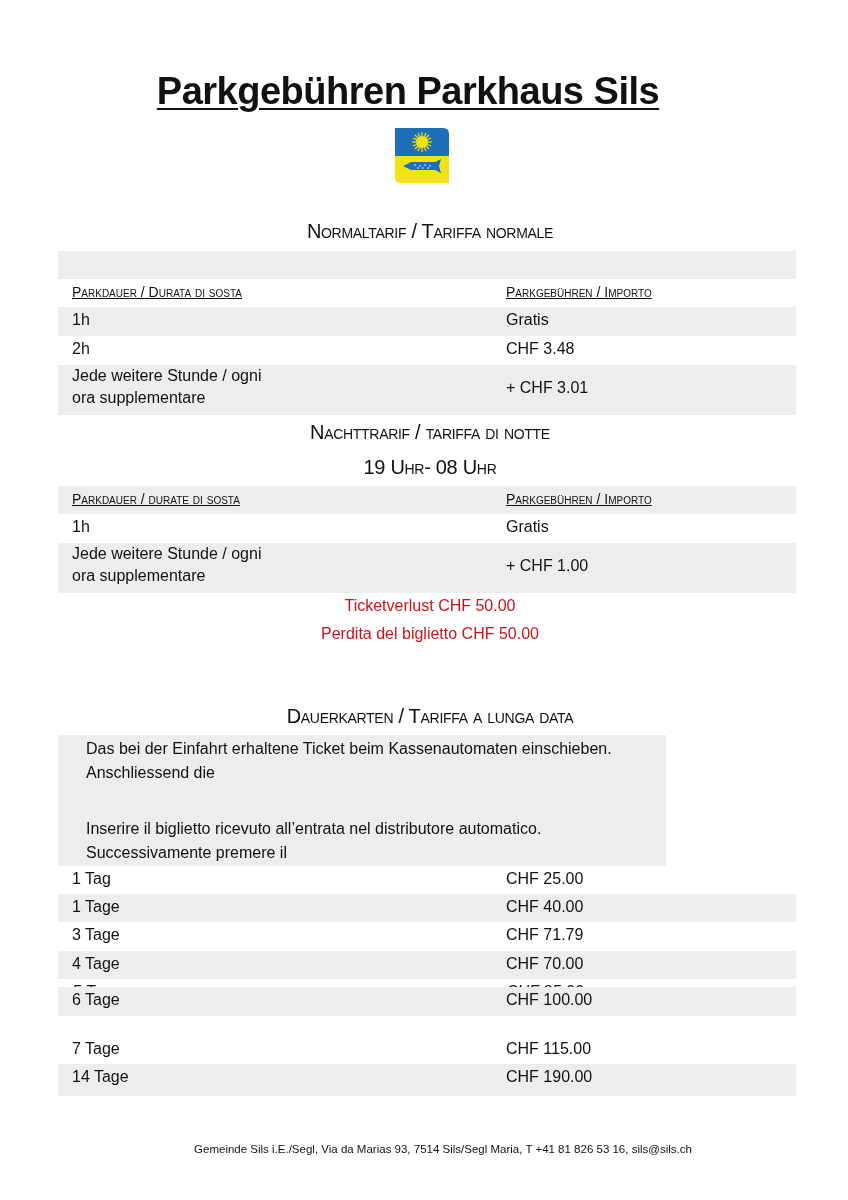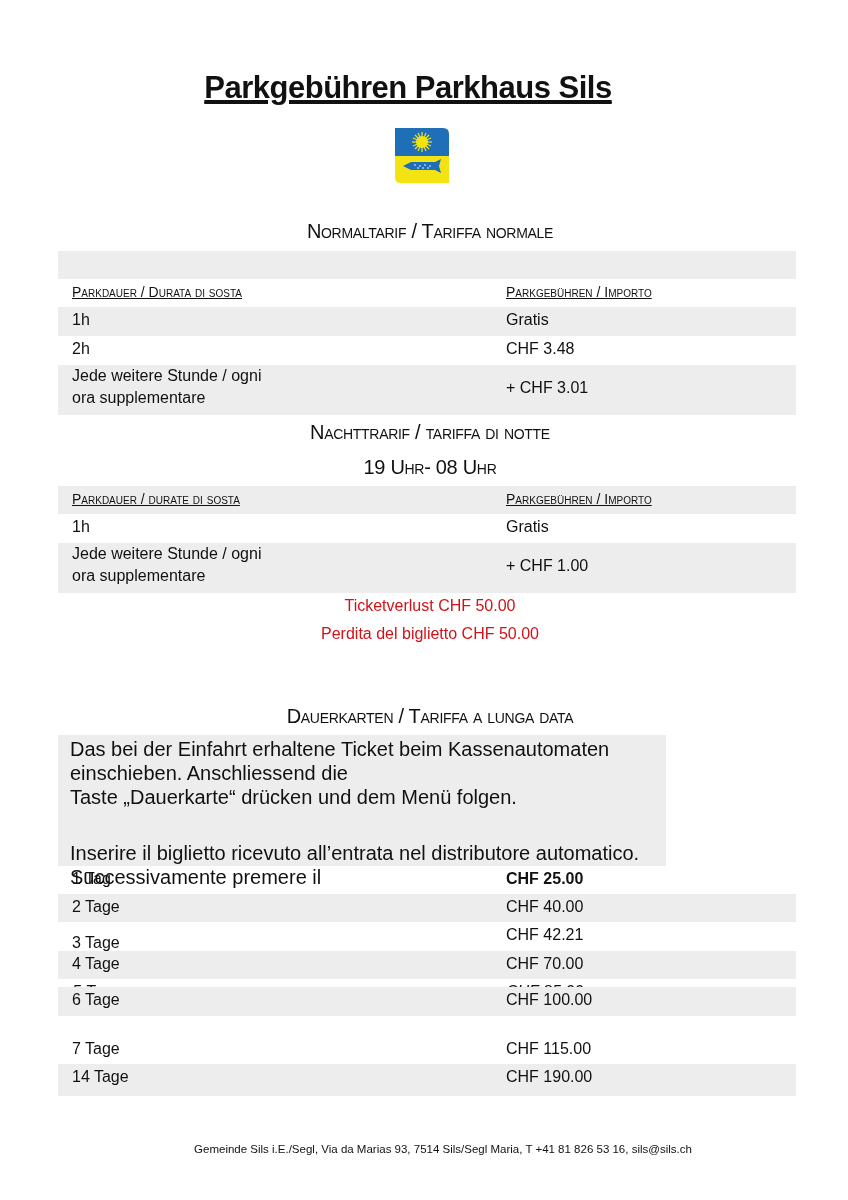--- a/index.html
+++ b/index.html
@@ -1,44 +1,43 @@
 <!DOCTYPE html>
 <html><head>
 <meta charset="utf-8">
 <style>
   * { margin: 0; padding: 0; box-sizing: border-box; }
   html, body { width: 848px; height: 1200px; background: #ffffff; }
   body { position: relative; font-family: "Liberation Sans", sans-serif; color: #111; overflow: hidden; }
 
   .title {
     position: absolute; left: 0; width: 816px; top: 70px; text-align: center;
-    font-family: "Liberation Sans", sans-serif; font-size: 31px; font-weight: bold;
+    font-family: "Liberation Sans", sans-serif; font-size: 38px; font-weight: bold;
     letter-spacing: -0.5px;
-    text-decoration: underline;
   }
   .title span { text-decoration: underline; text-decoration-thickness: 2px; text-underline-offset: 4px; }
 
   .logo { position: absolute; left: 395px; top: 128px; width: 54px; height: 55px; }
 
   .section-heading {
     position: absolute; left: 0; width: 860px; text-align: center;
     font-size: 20px; font-variant: small-caps; letter-spacing: -0.3px;
   }
 
   .row {
     position: absolute; left: 58px; width: 738px; font-size: 16px;
   }
   .row.shade { background: #ededed; }
   .row .c1 { position: absolute; left: 14px; }
   .row .c2 { position: absolute; left: 448px; }
   .hdr { font-size: 14px; font-variant: small-caps; text-decoration: underline; }
 
   .red { position: absolute; left: 0; width: 860px; text-align: center; color: #d0131a; font-size: 16px; }
 
-  .para { position: absolute; left: 58px; width: 608px; background: #ededed; font-size: 20px; line-height: 24px; padding: 2px 12px; }
+  .para { position: absolute; left: 58px; width: 608px; background: #ededed; font-size: 16px; line-height: 24px; padding: 2px 28px; }
 
   .footer { position: absolute; left: 0; width: 886px; top: 1143px; text-align: center; font-size: 11.5px; }
 </style>
 </head>
 <body>
 
 <div class="title"><span>Parkgebühren Parkhaus Sils</span></div>
 
 <svg class="logo" viewBox="0 0 54 55">
   <path d="M0 0 H48 Q54 0 54 6 V28 H0 Z" fill="#1f6fb8"></path>
@@ -102,36 +101,35 @@
   <span class="c1" style="top:2px;">Jede weitere Stunde / ogni</span>
   <span class="c1" style="top:24px;">ora supplementare</span>
   <span class="c2" style="top:14px;">+ CHF 1.00</span>
 </div>
 <div class="red" style="top:597px;">Ticketverlust CHF 50.00</div>
 <div class="red" style="top:625px;">Perdita del biglietto CHF 50.00</div>
 
 <div class="section-heading" style="top:705px;">Dauerkarten / Tariffa a lunga data</div>
 <div class="para" style="top:735px;height:131px;">
   <div>Das bei der Einfahrt erhaltene Ticket beim Kassenautomaten einschieben. Anschliessend die</div>
-  <div>Taste „Dauerkarte“ drücken und dem Menü folgen.</div>
   <div style="height:32px;"></div>
   <div>Inserire il biglietto ricevuto all’entrata nel distributore automatico. Successivamente premere il</div>
 </div>
 
 <div class="row" style="top:866px;height:28px;">
   <span class="c1" style="top:4px;">1 Tag</span>
-  <span class="c2" style="top:4px;font-weight:bold;">CHF 25.00</span>
+  <span class="c2" style="top:4px;">CHF 25.00</span>
 </div>
 <div class="row shade" style="top:894px;height:28px;">
-  <span class="c1" style="top:4px;">2 Tage</span>
+  <span class="c1" style="top:4px;">1 Tage</span>
   <span class="c2" style="top:4px;">CHF 40.00</span>
 </div>
 <div class="row" style="top:922px;height:29px;">
-  <span class="c1" style="top:12px;">3 Tage</span>
-  <span class="c2" style="top:4px;">CHF 42.21</span>
+  <span class="c1" style="top:4px;">3 Tage</span>
+  <span class="c2" style="top:4px;">CHF 71.79</span>
 </div>
 <div class="row shade" style="top:951px;height:28px;">
   <span class="c1" style="top:4px;">4 Tage</span>
   <span class="c2" style="top:4px;">CHF 70.00</span>
 </div>
 <div class="row" style="top:979px;height:44px;font-style:italic;">
   <span class="c1" style="top:4px;">5 Tage</span>
   <span class="c2" style="top:4px;">CHF 85.00</span>
 </div>
 <div class="row shade" style="top:987px;height:29px;">

